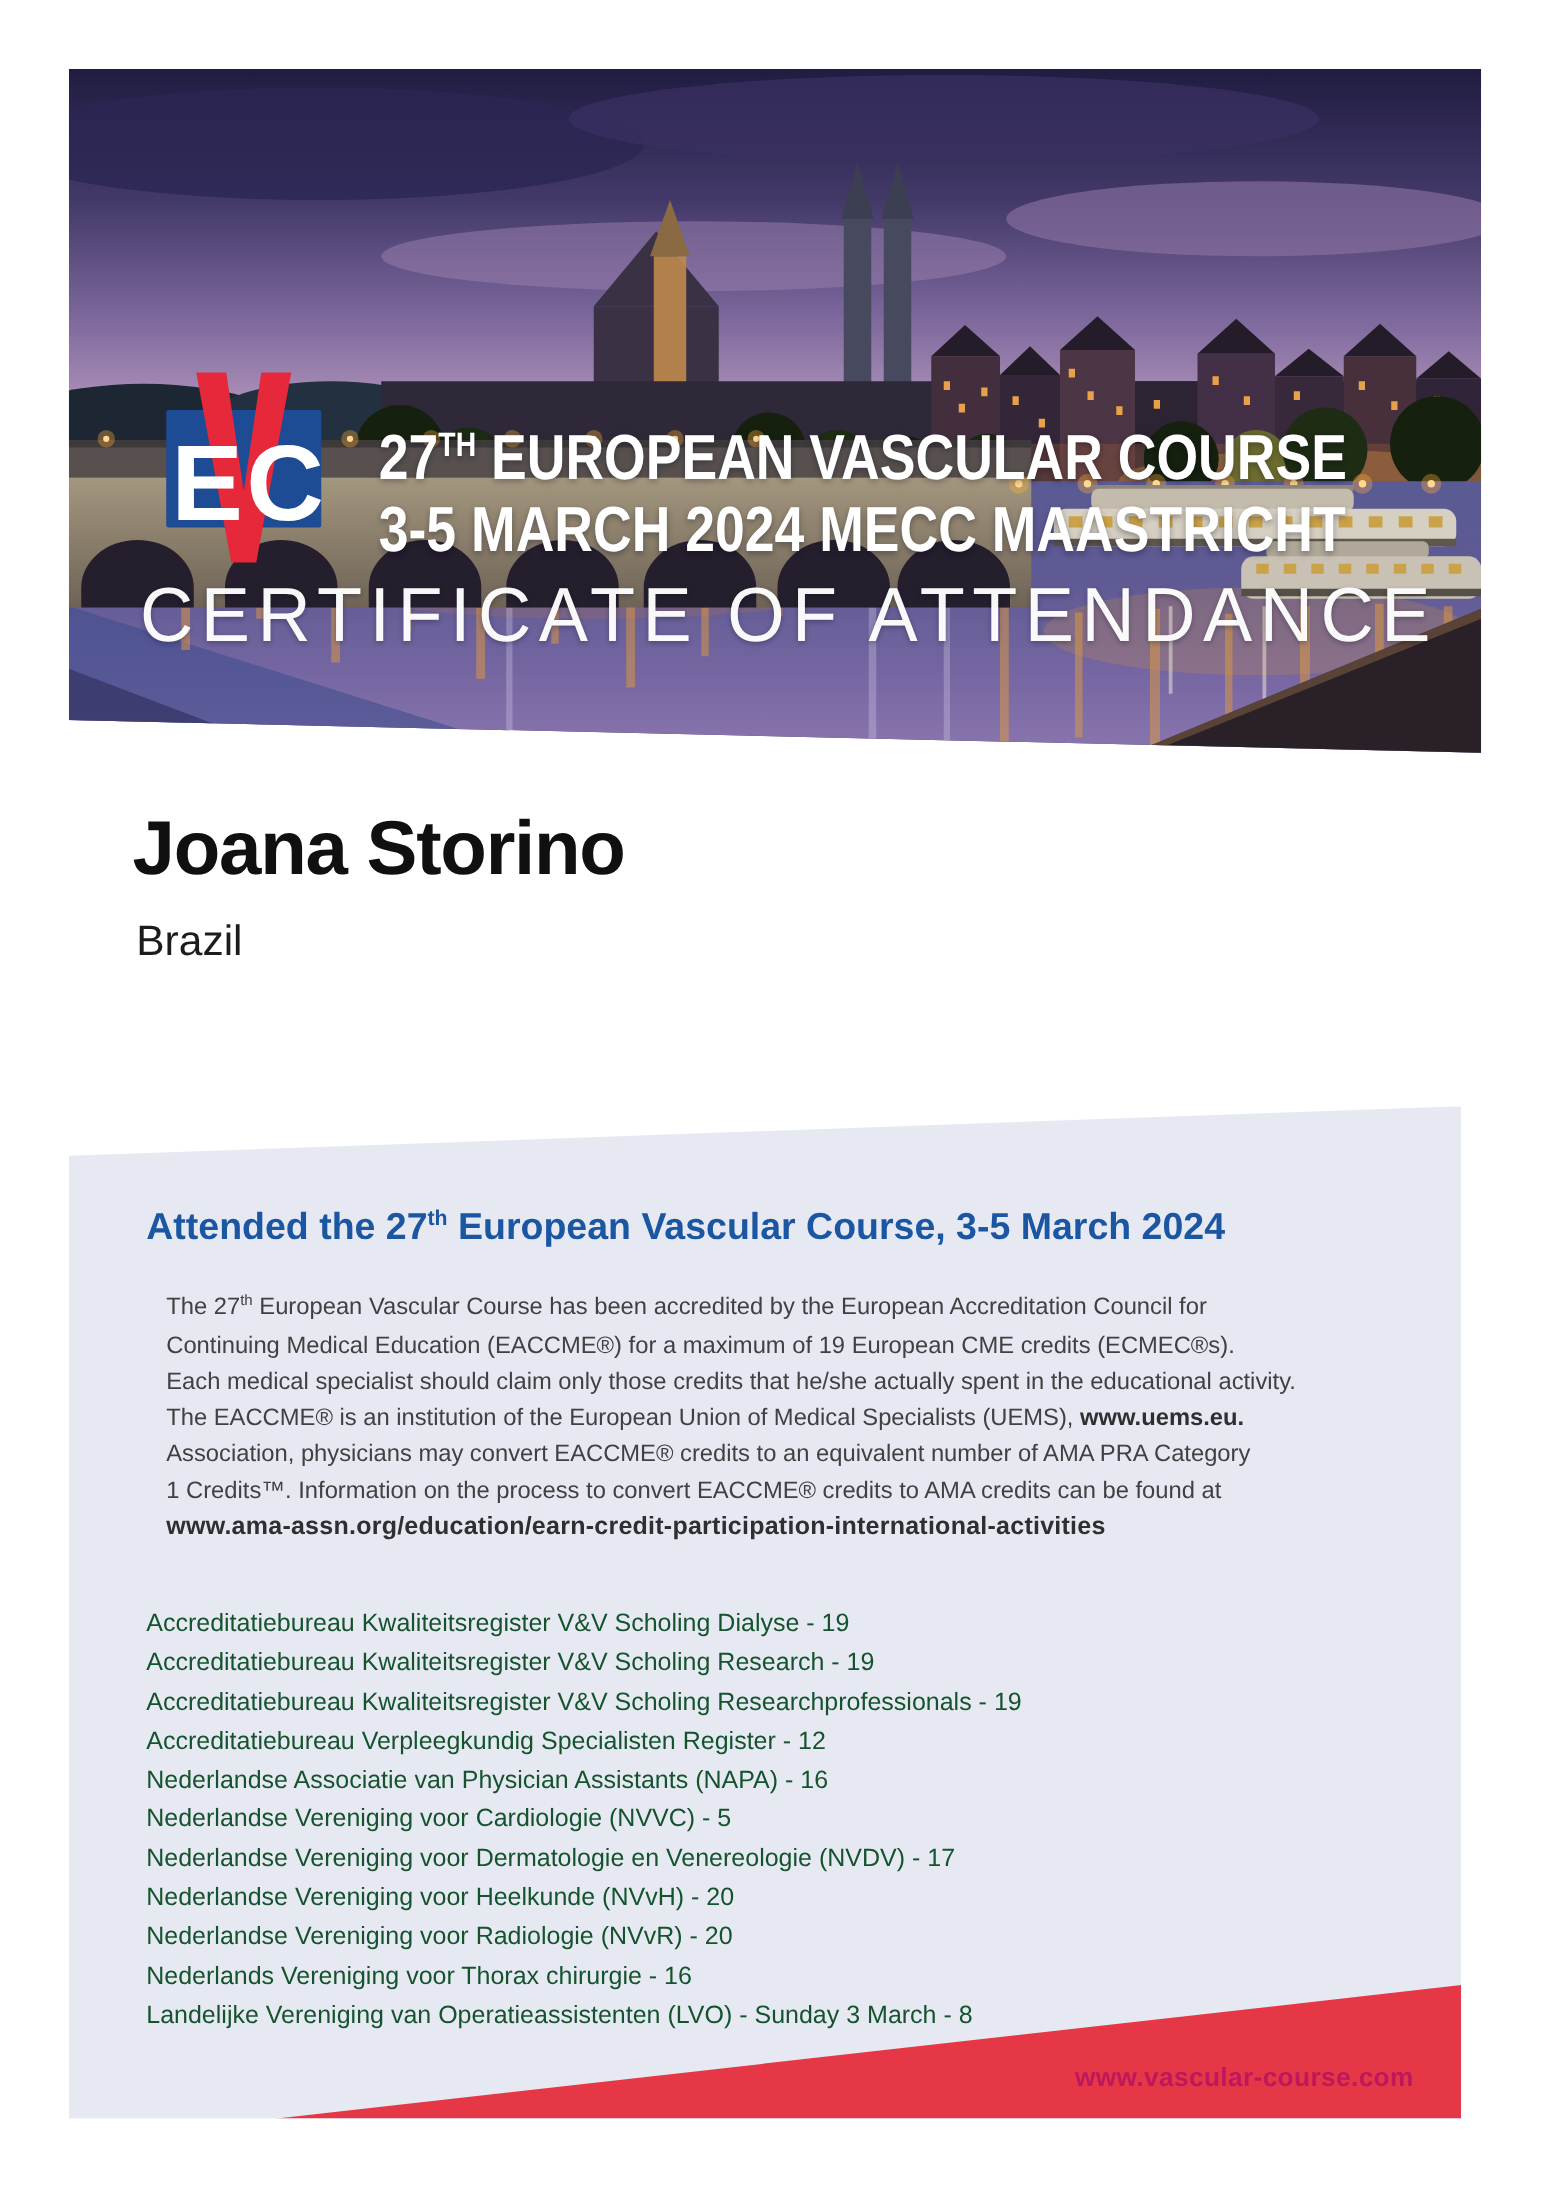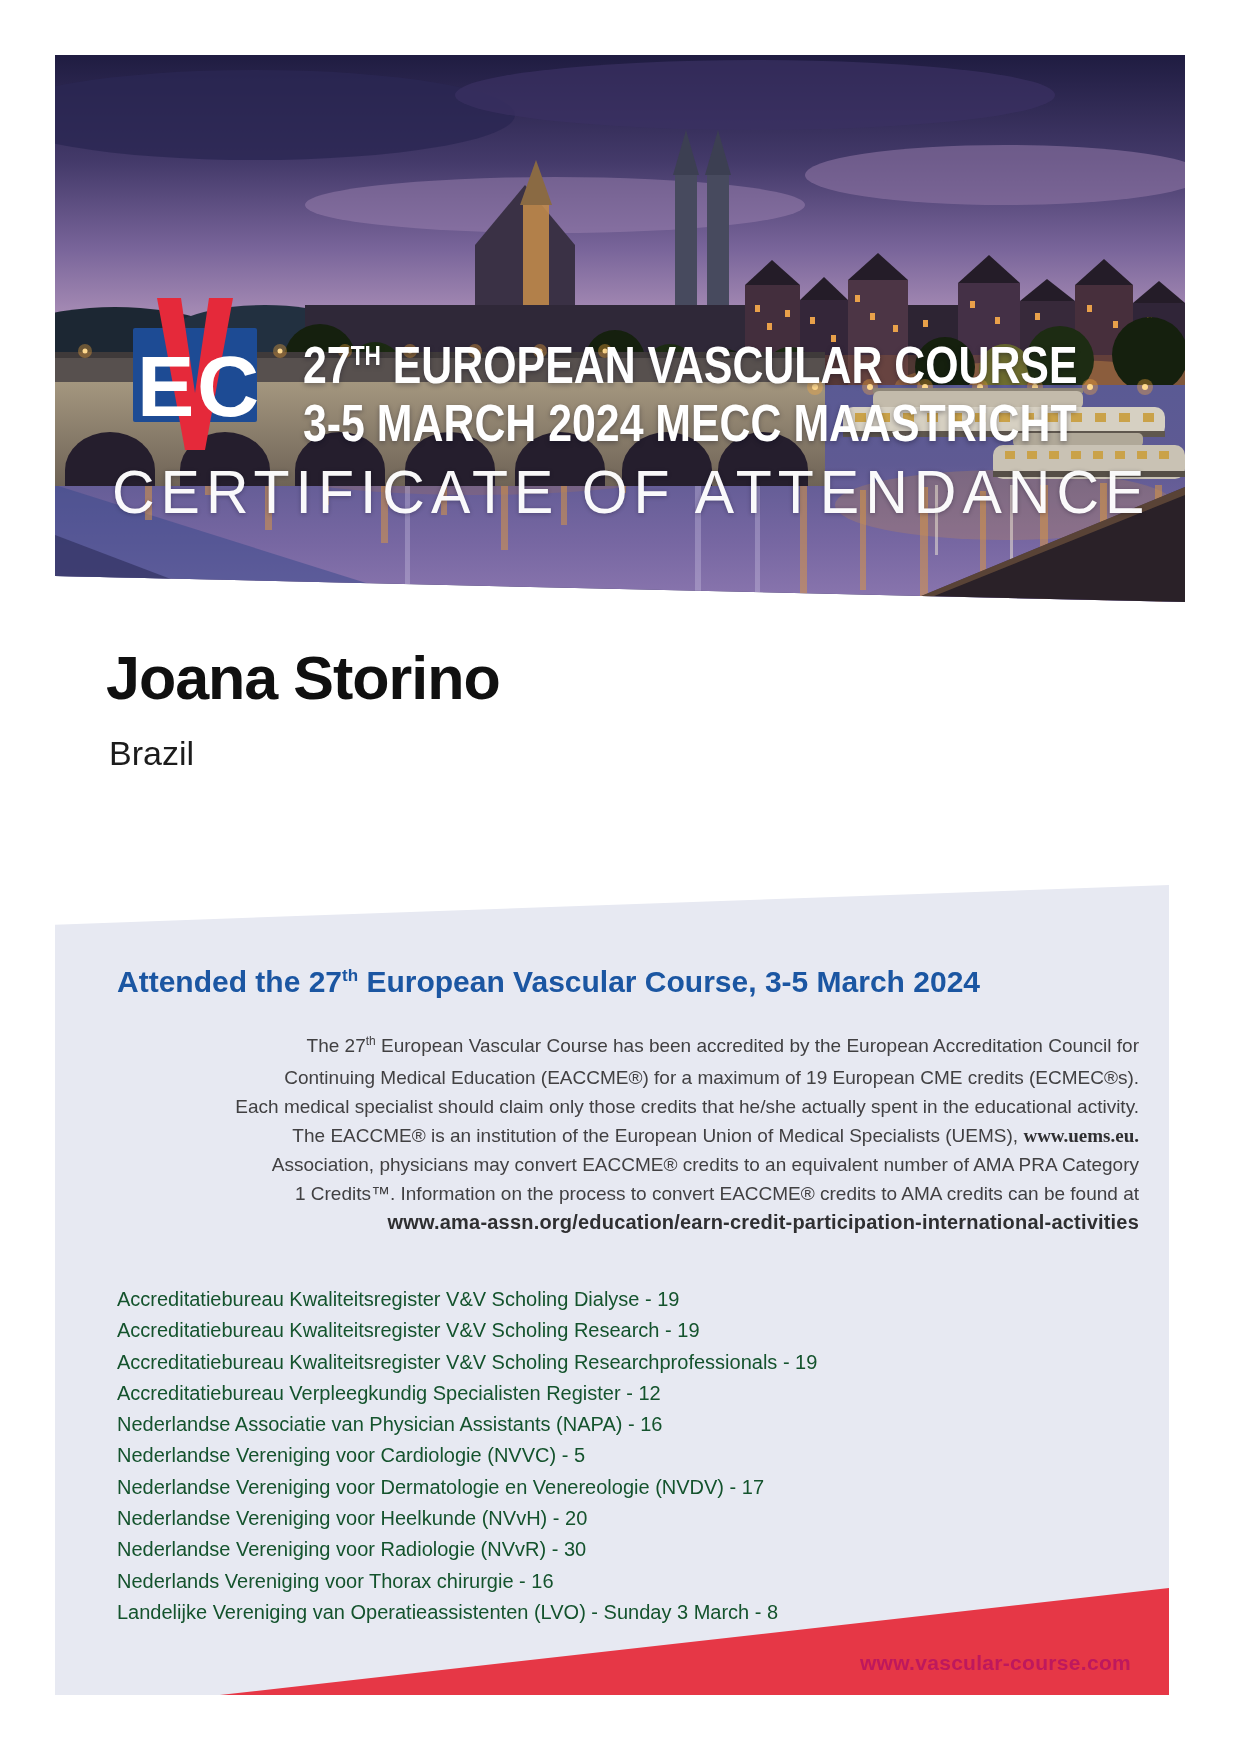--- a/index.html
+++ b/index.html
@@ -32,24 +32,24 @@
   .attendee-country{position:absolute;left:109px;top:736px;font-size:34px;color:#1c1c1c;line-height:1;}
 
   
   .section{position:absolute;left:55px;top:885px;width:1114px;height:810px;
            background:#e7e9f2;clip-path:polygon(0 4.9%,100% 0,100% 100%,0 100%);}
   .section-heading{position:absolute;left:62px;top:80px;font-size:30px;font-weight:700;
                    color:#1b56a2;line-height:34px;white-space:nowrap;}
   .sup-sm{font-size:17px;position:relative;top:-11px;}
   .sup-xs{font-size:12px;position:relative;top:-7px;}
 
-  .paragraph{position:absolute;left:54px;top:146px;width:1030px;font-size:19px;
-             color:#414042;line-height:29px;text-align:right;}
+  .paragraph{position:absolute;left:78px;top:146px;width:1030px;font-size:19px;
+             color:#414042;line-height:29px;}
   .p-line{white-space:nowrap;}
-  .bold-link{font-weight:700;color:#2f2f31;font-family:Liberation Serif, serif;}
+  .bold-link{font-weight:700;color:#2f2f31;}
   .p-line-bold{font-weight:700;font-size:20px;color:#2f2f31;letter-spacing:.2px;white-space:nowrap;}
 
   .list{position:absolute;left:62px;top:399px;font-size:20px;color:#14532d;line-height:31.3px;}
   .list-item{white-space:nowrap;}
 
   .ribbon{position:absolute;inset:0;background:#e63746;
           clip-path:polygon(14.8% 100%,100% 86.8%,100% 100%);}
   .website{position:absolute;right:38px;bottom:20px;color:#be185d;font-weight:700;
            font-size:21px;letter-spacing:.3px;}
 </style>
@@ -308,21 +308,21 @@
 
     <div class="list">
       <div class="list-item">Accreditatiebureau Kwaliteitsregister V&amp;V Scholing Dialyse - 19</div>
       <div class="list-item">Accreditatiebureau Kwaliteitsregister V&amp;V Scholing Research - 19</div>
       <div class="list-item">Accreditatiebureau Kwaliteitsregister V&amp;V Scholing Researchprofessionals - 19</div>
       <div class="list-item">Accreditatiebureau Verpleegkundig Specialisten Register - 12</div>
       <div class="list-item">Nederlandse Associatie van Physician Assistants (NAPA) - 16</div>
       <div class="list-item">Nederlandse Vereniging voor Cardiologie (NVVC) - 5</div>
       <div class="list-item">Nederlandse Vereniging voor Dermatologie en Venereologie (NVDV) - 17</div>
       <div class="list-item">Nederlandse Vereniging voor Heelkunde (NVvH) - 20</div>
-      <div class="list-item">Nederlandse Vereniging voor Radiologie (NVvR) - 30</div>
+      <div class="list-item">Nederlandse Vereniging voor Radiologie (NVvR) - 20</div>
       <div class="list-item">Nederlands Vereniging voor Thorax chirurgie - 16</div>
       <div class="list-item">Landelijke Vereniging van Operatieassistenten (LVO) - Sunday 3 March - 8</div>
     </div>
 
     <div class="ribbon"></div>
     <div class="website">www.vascular-course.com</div>
   </div>
 
 </div>
 

